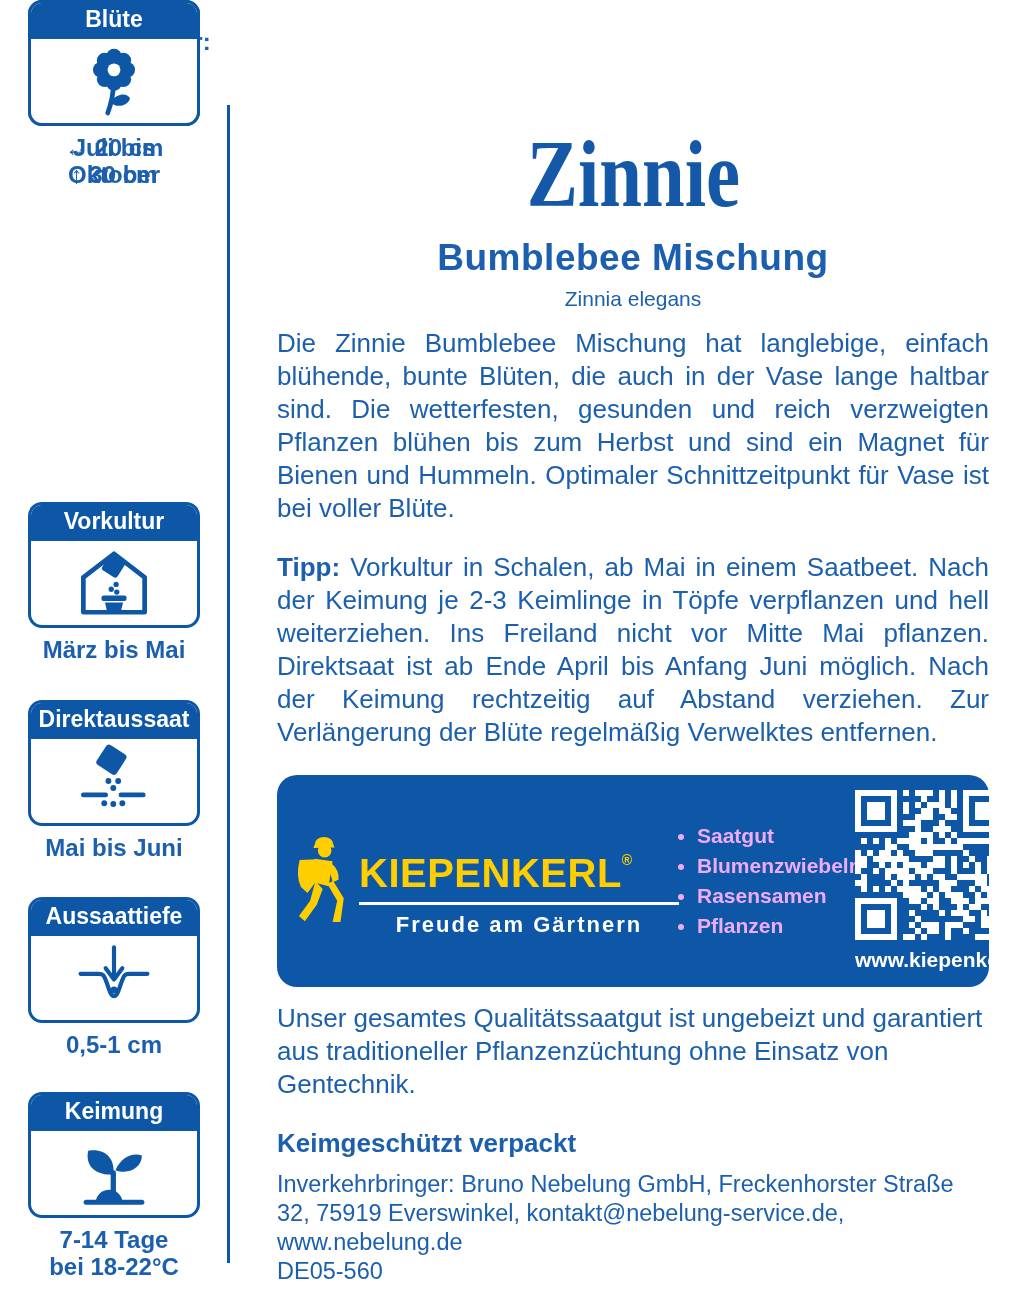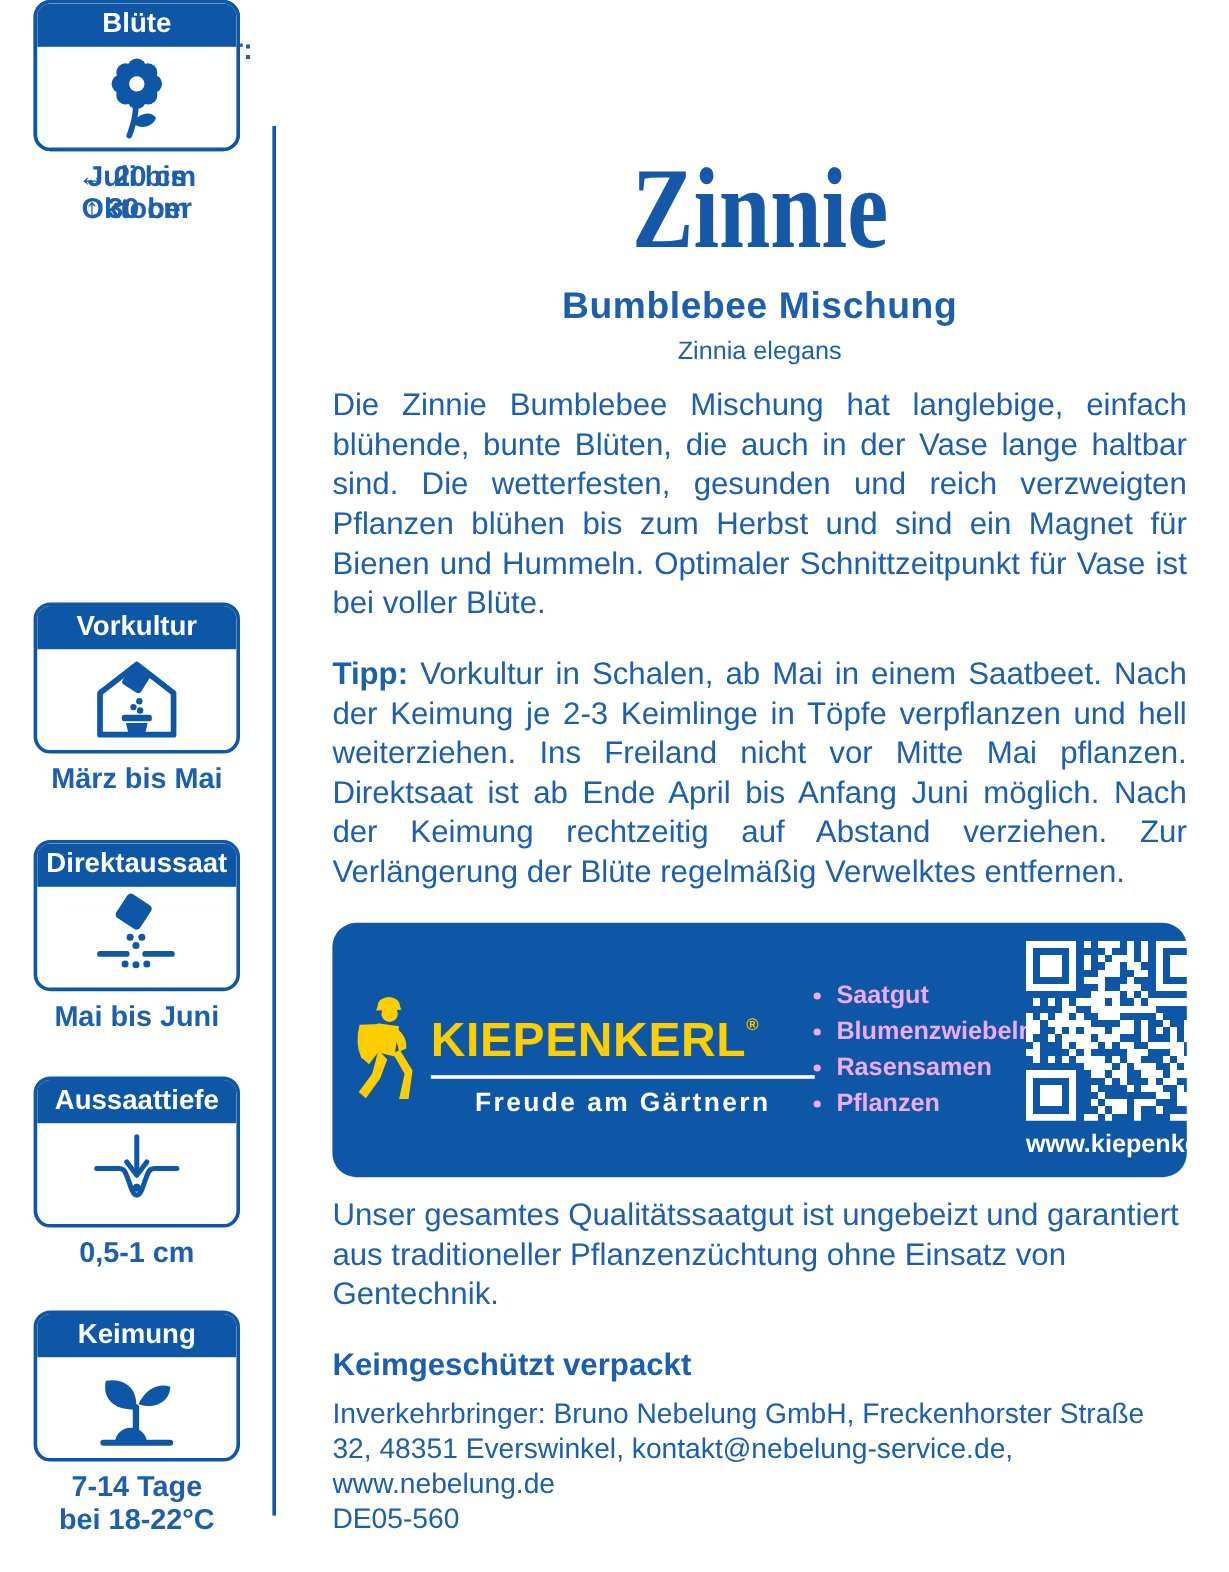--- a/index.html
+++ b/index.html
@@ -20,21 +20,21 @@
   .info-box{width:166px;border:3px solid #0d57a6;border-radius:14px;background:#fff;overflow:hidden;}
   .info-box-header{background:#0d57a6;color:#fff;font-weight:bold;font-size:23px;padding:3px 0 6px;}
   .info-box-body{height:84px;display:flex;align-items:center;justify-content:center;}
   .info-caption{margin-top:8px;font-size:24px;font-weight:600;line-height:27px;color:#1b5fae;}
 
   
   .main{position:absolute;left:277px;top:0;width:712px;}
   .title{margin:128px 0 0;text-align:center;font-family:Liberation Serif, serif;font-weight:bold;
          font-size:96px;line-height:0.95;color:#1558a8;}
   .title span{display:inline-block;transform:scaleX(0.8);}
-  .subtitle{margin-top:18px;text-align:center;font-size:31px;font-weight:bold;letter-spacing:.5px;}
+  .subtitle{margin-top:18px;text-align:center;font-size:37px;font-weight:bold;letter-spacing:.5px;}
   .botanical{margin-top:8px;text-align:center;font-size:21px;}
   .para{margin-top:16px;font-size:26px;line-height:33px;text-align:justify;hyphens:manual;}
   .tip{margin-top:16px;}
   .tip b{font-weight:bold;}
 
   
   .brand-box{margin-top:22px;height:212px;background:#0d57a6;border-radius:20px;
              display:flex;align-items:center;padding:0 16px 0 18px;box-sizing:border-box;}
   .logo-col{display:flex;align-items:flex-start;width:392px;}
   .logo-man{width:58px;height:104px;margin-top:8px;}
@@ -564,18 +564,18 @@
             <rect x="22" y="24" width="1" height="1"></rect>
             <rect x="23" y="24" width="1" height="1"></rect>
           </svg>
         <div class="qr-caption">www.kiepenkerl.de</div>
       </div>
     </div>
 
     <p class="para quality">Unser gesamtes Qualitätssaatgut ist ungebeizt und garantiert aus traditioneller Pflanzenzüchtung ohne Einsatz von Gentechnik.</p>
     <div class="packed">Keimgeschützt verpackt</div>
     <p class="distributor">
-      <span>Inverkehrbringer: Bruno Nebelung GmbH, Freckenhorster Straße 32, 48351 Everswinkel, kontakt@nebelung-service.de, www.nebelung.de</span><br>
+      <span>Inverkehrbringer: Bruno Nebelung GmbH, Freckenhorster Straße 32, 75919 Everswinkel, kontakt@nebelung-service.de, www.nebelung.de</span><br>
       <span>DE05-560</span>
     </p>
 
   </div>
 </div>
 
 </body></html>

